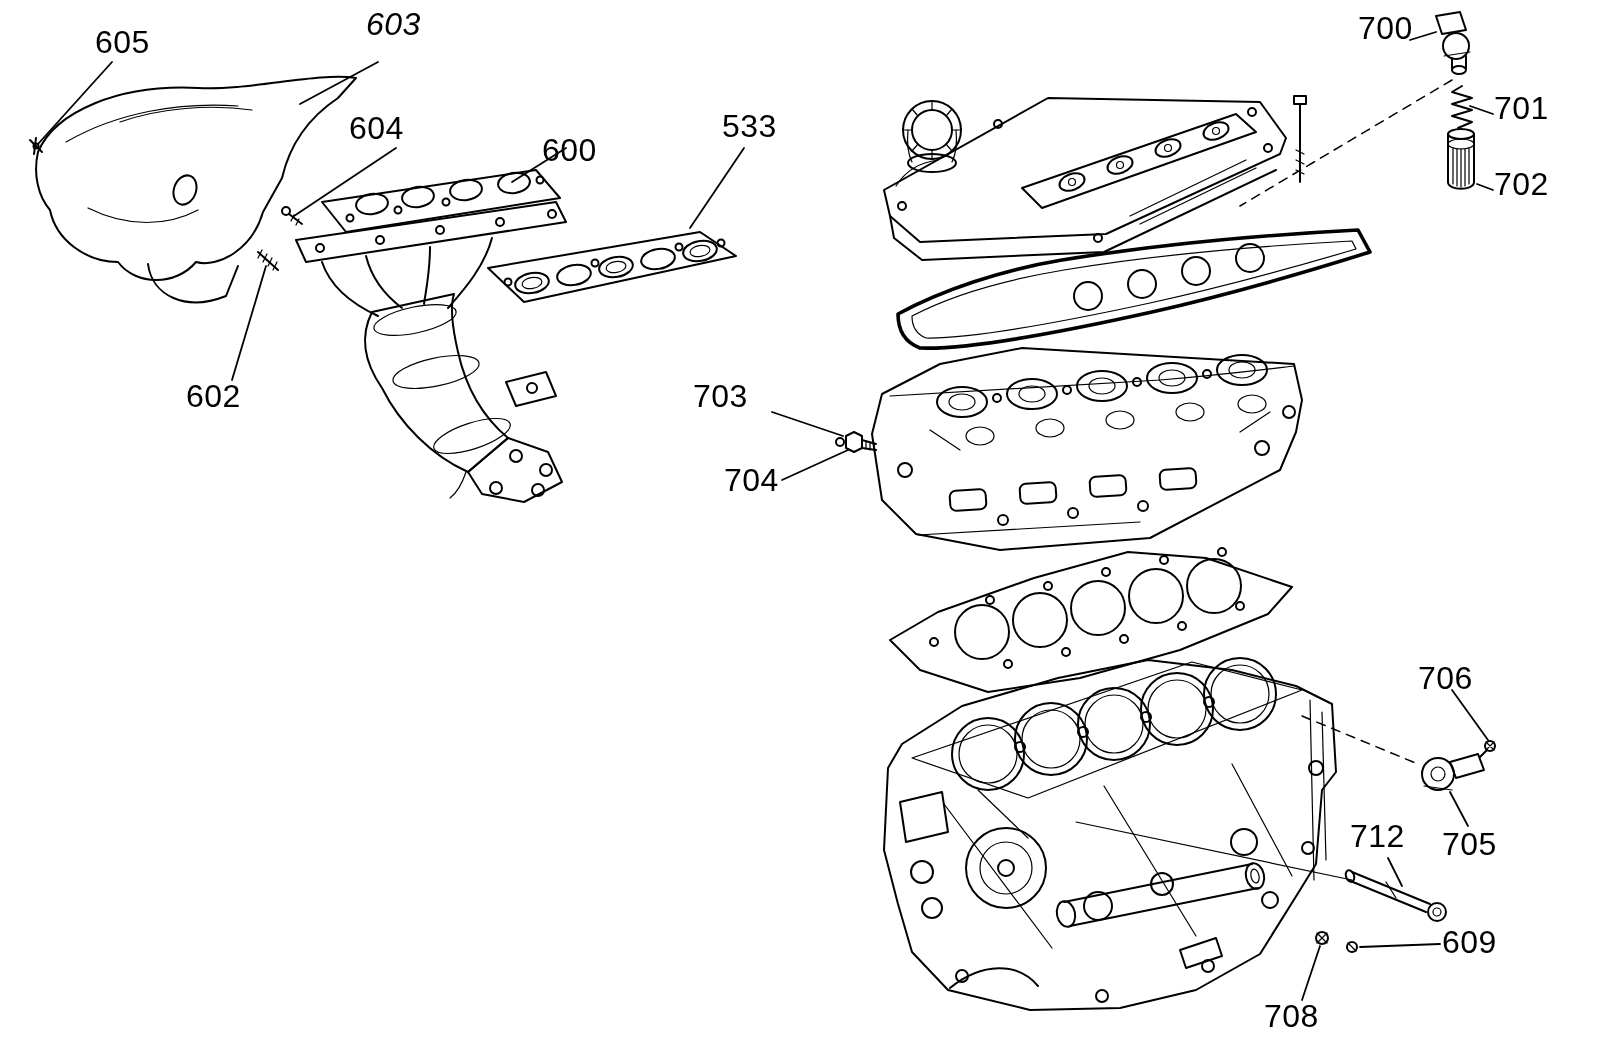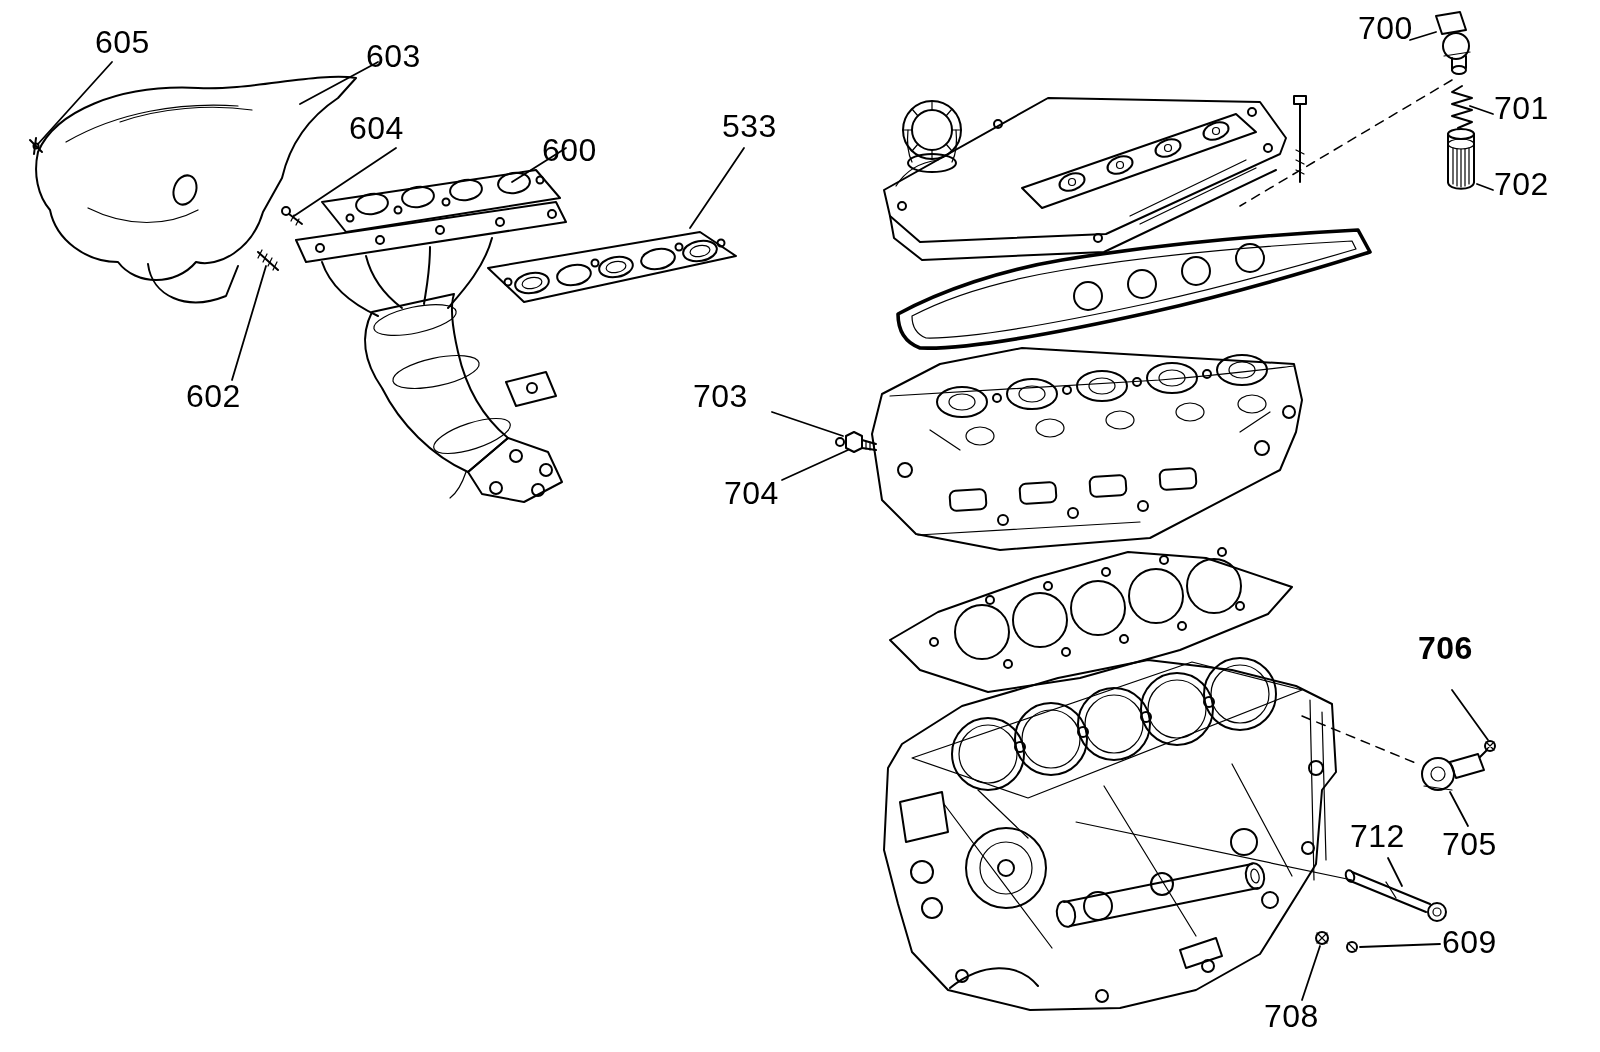--- a/index.html
+++ b/index.html
@@ -348,29 +348,29 @@
       <path class="leader" d="M782,480 L848,450"></path>
       <path class="leader" d="M1452,690 L1488,740"></path>
       <path class="leader" d="M1468,826 L1450,792"></path>
       <path class="leader" d="M1388,858 L1402,886"></path>
       <path class="leader" d="M1440,944 L1360,947"></path>
       <path class="leader" d="M1302,1000 L1320,946"></path>
     </g>
   </svg>
 
   <div class="callout" style="left:95px;  top:26px;">605</div>
-  <div class="callout" style="left:366px; top:40px;">603</div>
+  <div class="callout" style="left:366px; top:8px;font-style:italic;">603</div>
   <div class="callout" style="left:349px; top:112px;">604</div>
   <div class="callout" style="left:542px; top:110px;margin-top:24px;">600</div>
   <div class="callout" style="left:722px; top:110px;">533</div>
   <div class="callout" style="left:186px; top:380px;">602</div>
   <div class="callout" style="left:1358px; top:12px;">700</div>
   <div class="callout" style="left:1494px; top:92px;">701</div>
   <div class="callout" style="left:1494px; top:168px;text-align:center;">702</div>
   <div class="callout" style="left:693px; top:380px;">703</div>
-  <div class="callout" style="left:724px; top:464px;margin-top:13px;">704</div>
-  <div class="callout" style="left:1418px; top:632px;font-weight:bold;">706</div>
+  <div class="callout" style="left:724px; top:464px;">704</div>
+  <div class="callout" style="left:1418px; top:662px;">706</div>
   <div class="callout" style="left:1442px; top:828px;">705</div>
   <div class="callout" style="left:1350px; top:820px;">712</div>
   <div class="callout" style="left:1442px; top:926px;">609</div>
   <div class="callout" style="left:1264px; top:1000px;">708</div>
 
 </div>
 
 </body></html>

